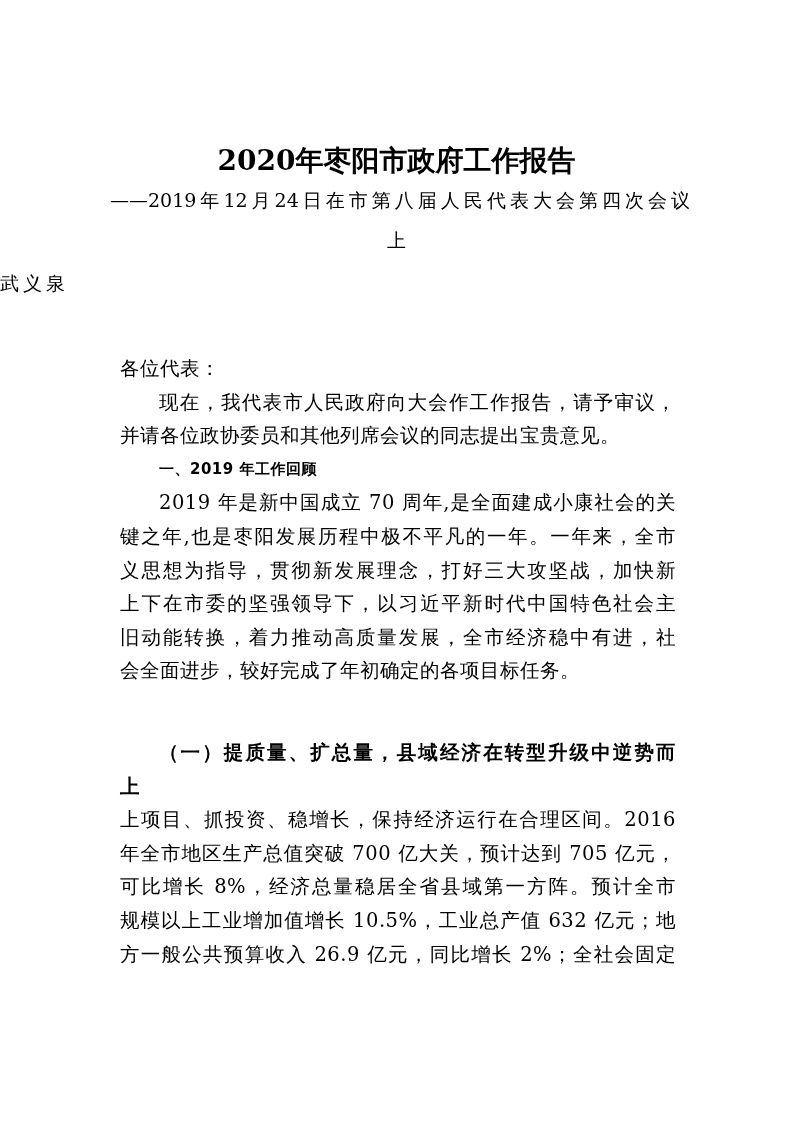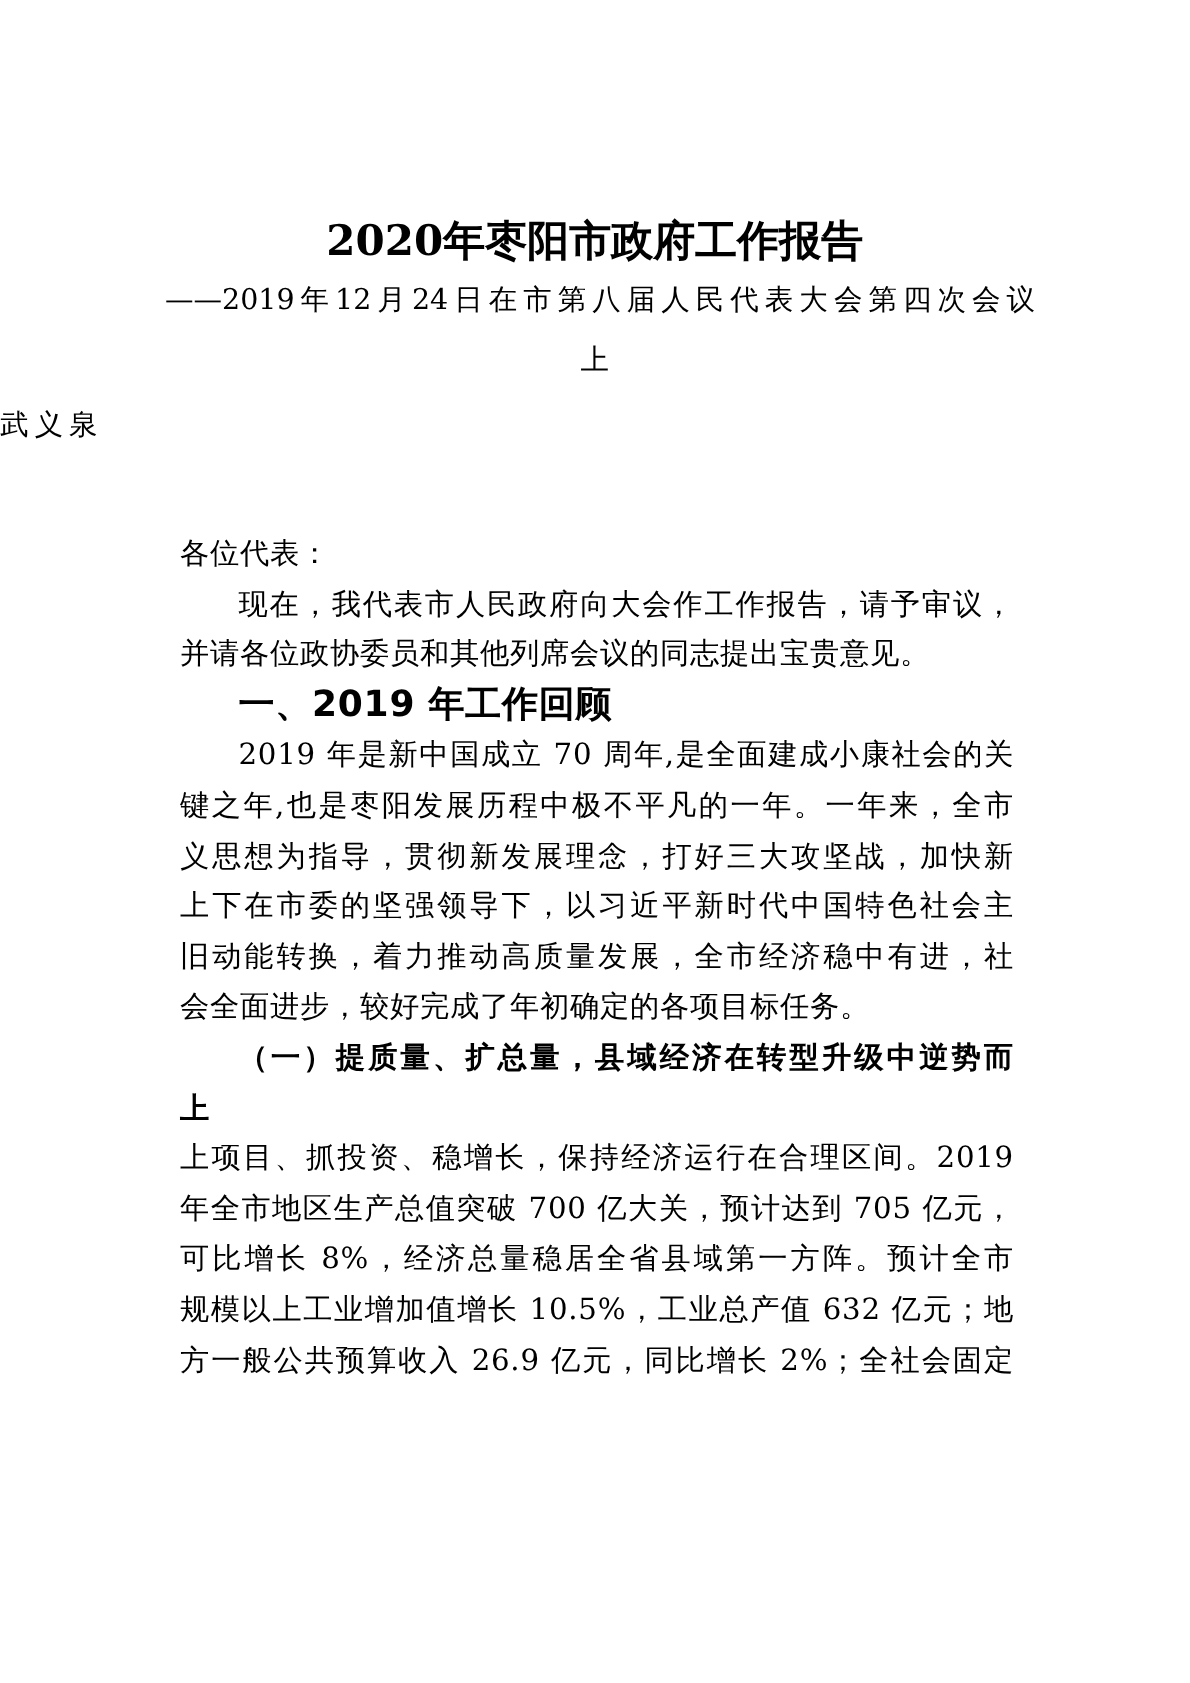--- a/index.html
+++ b/index.html
@@ -30,23 +30,23 @@
       position: absolute; left: 120px; width: 556px; top: 352px;
       font-family: "DejaVu Serif", "Liberation Serif", serif;
       font-size: 19.5px; line-height: 33.6px;
     }
     .line {
       height: 33.6px; white-space: nowrap; text-align: justify; text-align-last: justify;
       letter-spacing: 0.5px;
     }
     .line.last { text-align-last: left; }
     .indent { padding-left: 39px; }
-    .h1 { font-family: "DejaVu Sans", "Liberation Sans", sans-serif; font-weight: bold; font-size: 24px; text-align-last: left; padding-left: 39px; }
+    .h1 { font-family: "DejaVu Sans", "Liberation Sans", sans-serif; font-weight: bold; font-size: 15px; text-align-last: left; padding-left: 39px; }
     .h2 { font-weight: bold; font-size: 19.5px; }
-    .h2.first { padding-left: 39px; }
+    .h2.first { padding-left: 39px; margin-top: 48px; }
   </style>
 </head>
 <body>
 
 <div class="page">
   <div class="title">2020年枣阳市政府工作报告</div>
   <div class="subtitle">——2019年12月24日在市第八届人民代表大会第四次会议</div>
   <div class="subtitle2">上</div>
   <div class="author">武义泉</div>
 
@@ -61,19 +61,19 @@
     <div class="line indent">2019 年是新中国成立 70 周年,是全面建成小康社会的关</div>
     <div class="line">键之年,也是枣阳发展历程中极不平凡的一年。一年来，全市</div>
     <div class="line">义思想为指导，贯彻新发展理念，打好三大攻坚战，加快新</div>
     <div class="line">上下在市委的坚强领导下，以习近平新时代中国特色社会主</div>
     <div class="line">旧动能转换，着力推动高质量发展，全市经济稳中有进，社</div>
     <div class="line last">会全面进步，较好完成了年初确定的各项目标任务。</div>
 
     <div class="line h2 first">（一）提质量、扩总量，县域经济在转型升级中逆势而</div>
     <div class="line h2 last">上</div>
 
-    <div class="line">上项目、抓投资、稳增长，保持经济运行在合理区间。2019</div>
+    <div class="line">上项目、抓投资、稳增长，保持经济运行在合理区间。2016</div>
     <div class="line">年全市地区生产总值突破 700 亿大关，预计达到 705 亿元，</div>
     <div class="line">可比增长 8%，经济总量稳居全省县域第一方阵。预计全市</div>
     <div class="line">规模以上工业增加值增长 10.5%，工业总产值 632 亿元；地</div>
     <div class="line">方一般公共预算收入 26.9 亿元，同比增长 2%；全社会固定</div>
   </div>
 </div>
 
 </body></html>

